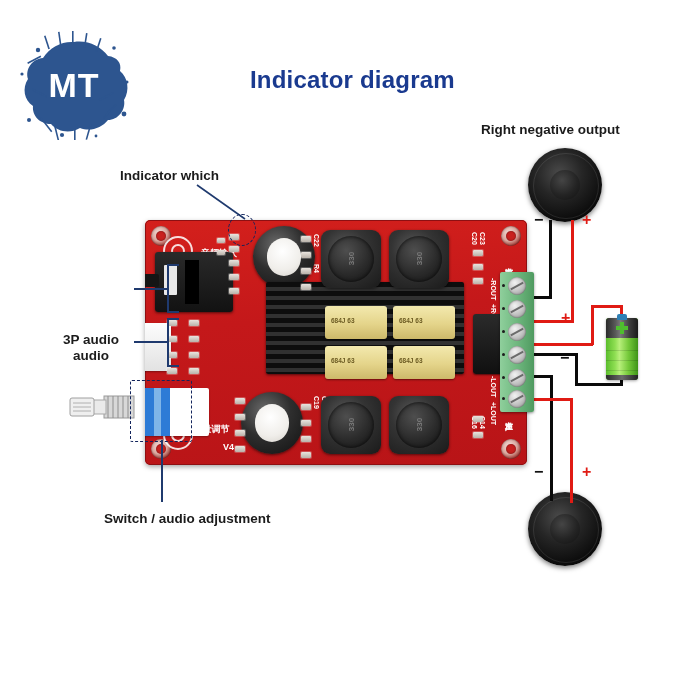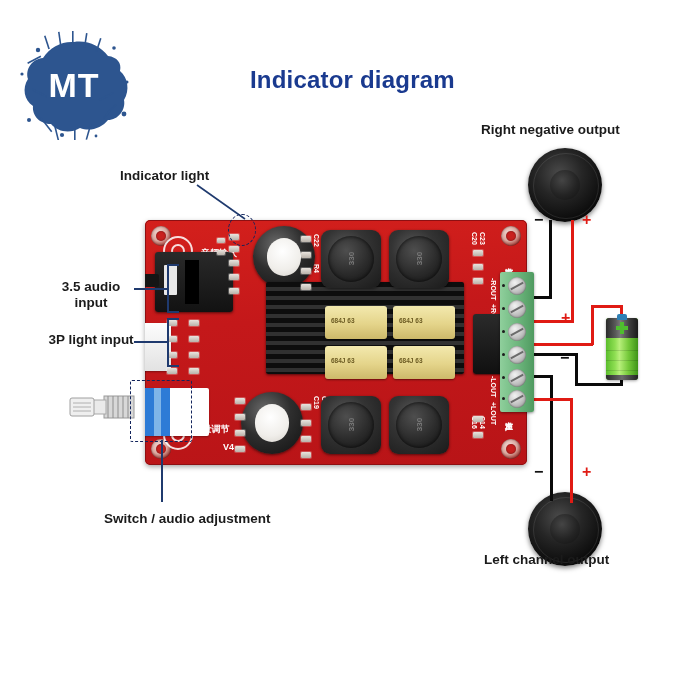--- a/index.html
+++ b/index.html
@@ -431,39 +431,37 @@
   <div class="wire wr wh" style="left:531px;top:398px;width:42px;"></div>
   <div class="wire wr wv" style="left:570px;top:398px;height:105px;"></div>
 
   <div class="sign minus" style="left:534px;top:212px;">−</div>
   <div class="sign plus" style="left:582px;top:212px;">+</div>
   <div class="sign plus" style="left:561px;top:310px;">+</div>
   <div class="sign minus" style="left:560px;top:350px;">−</div>
   <div class="sign minus" style="left:534px;top:464px;">−</div>
   <div class="sign plus" style="left:582px;top:464px;">+</div>
 
-  <div class="lbl" style="left:120px;top:168px;">Indicator light</div>
+  <div class="lbl" style="left:120px;top:168px;">Indicator which</div>
   <svg style="position:absolute;left:195px;top:183px;" width="60" height="40">
     <line x1="2" y1="2" x2="50" y2="36" stroke="#1f3a6e" stroke-width="1.6"></line>
   </svg>
   <div class="dash" style="left:228px;top:214px;width:26px;height:30px;border-radius:50%;"></div>
 
-  <div class="lbl two" style="left:48px;top:279px;">3.5 audio input</div>
   <div class="line hline" style="left:134px;top:288px;width:34px;"></div>
   <div class="line vline" style="left:167px;top:264px;height:48px;"></div>
   <div class="line hline" style="left:167px;top:264px;width:12px;"></div>
   <div class="line hline" style="left:167px;top:311px;width:12px;"></div>
 
-  <div class="lbl two" style="left:48px;top:332px;">3P light input</div>
+  <div class="lbl two" style="left:48px;top:332px;">3P audio audio</div>
   <div class="line hline" style="left:134px;top:341px;width:34px;"></div>
   <div class="line vline" style="left:167px;top:318px;height:48px;"></div>
   <div class="line hline" style="left:167px;top:318px;width:12px;"></div>
   <div class="line hline" style="left:167px;top:365px;width:12px;"></div>
 
   <div class="dash" style="left:130px;top:380px;width:60px;height:60px;"></div>
   <div class="line vline" style="left:161px;top:440px;height:62px;"></div>
   <div class="lbl" style="left:104px;top:511px;">Switch / audio adjustment</div>
 
   <div class="lbl" style="left:481px;top:122px;">Right negative output</div>
-  <div class="lbl" style="left:484px;top:552px;">Left channel output</div>
 
 
 </div>
 
 </body></html>

